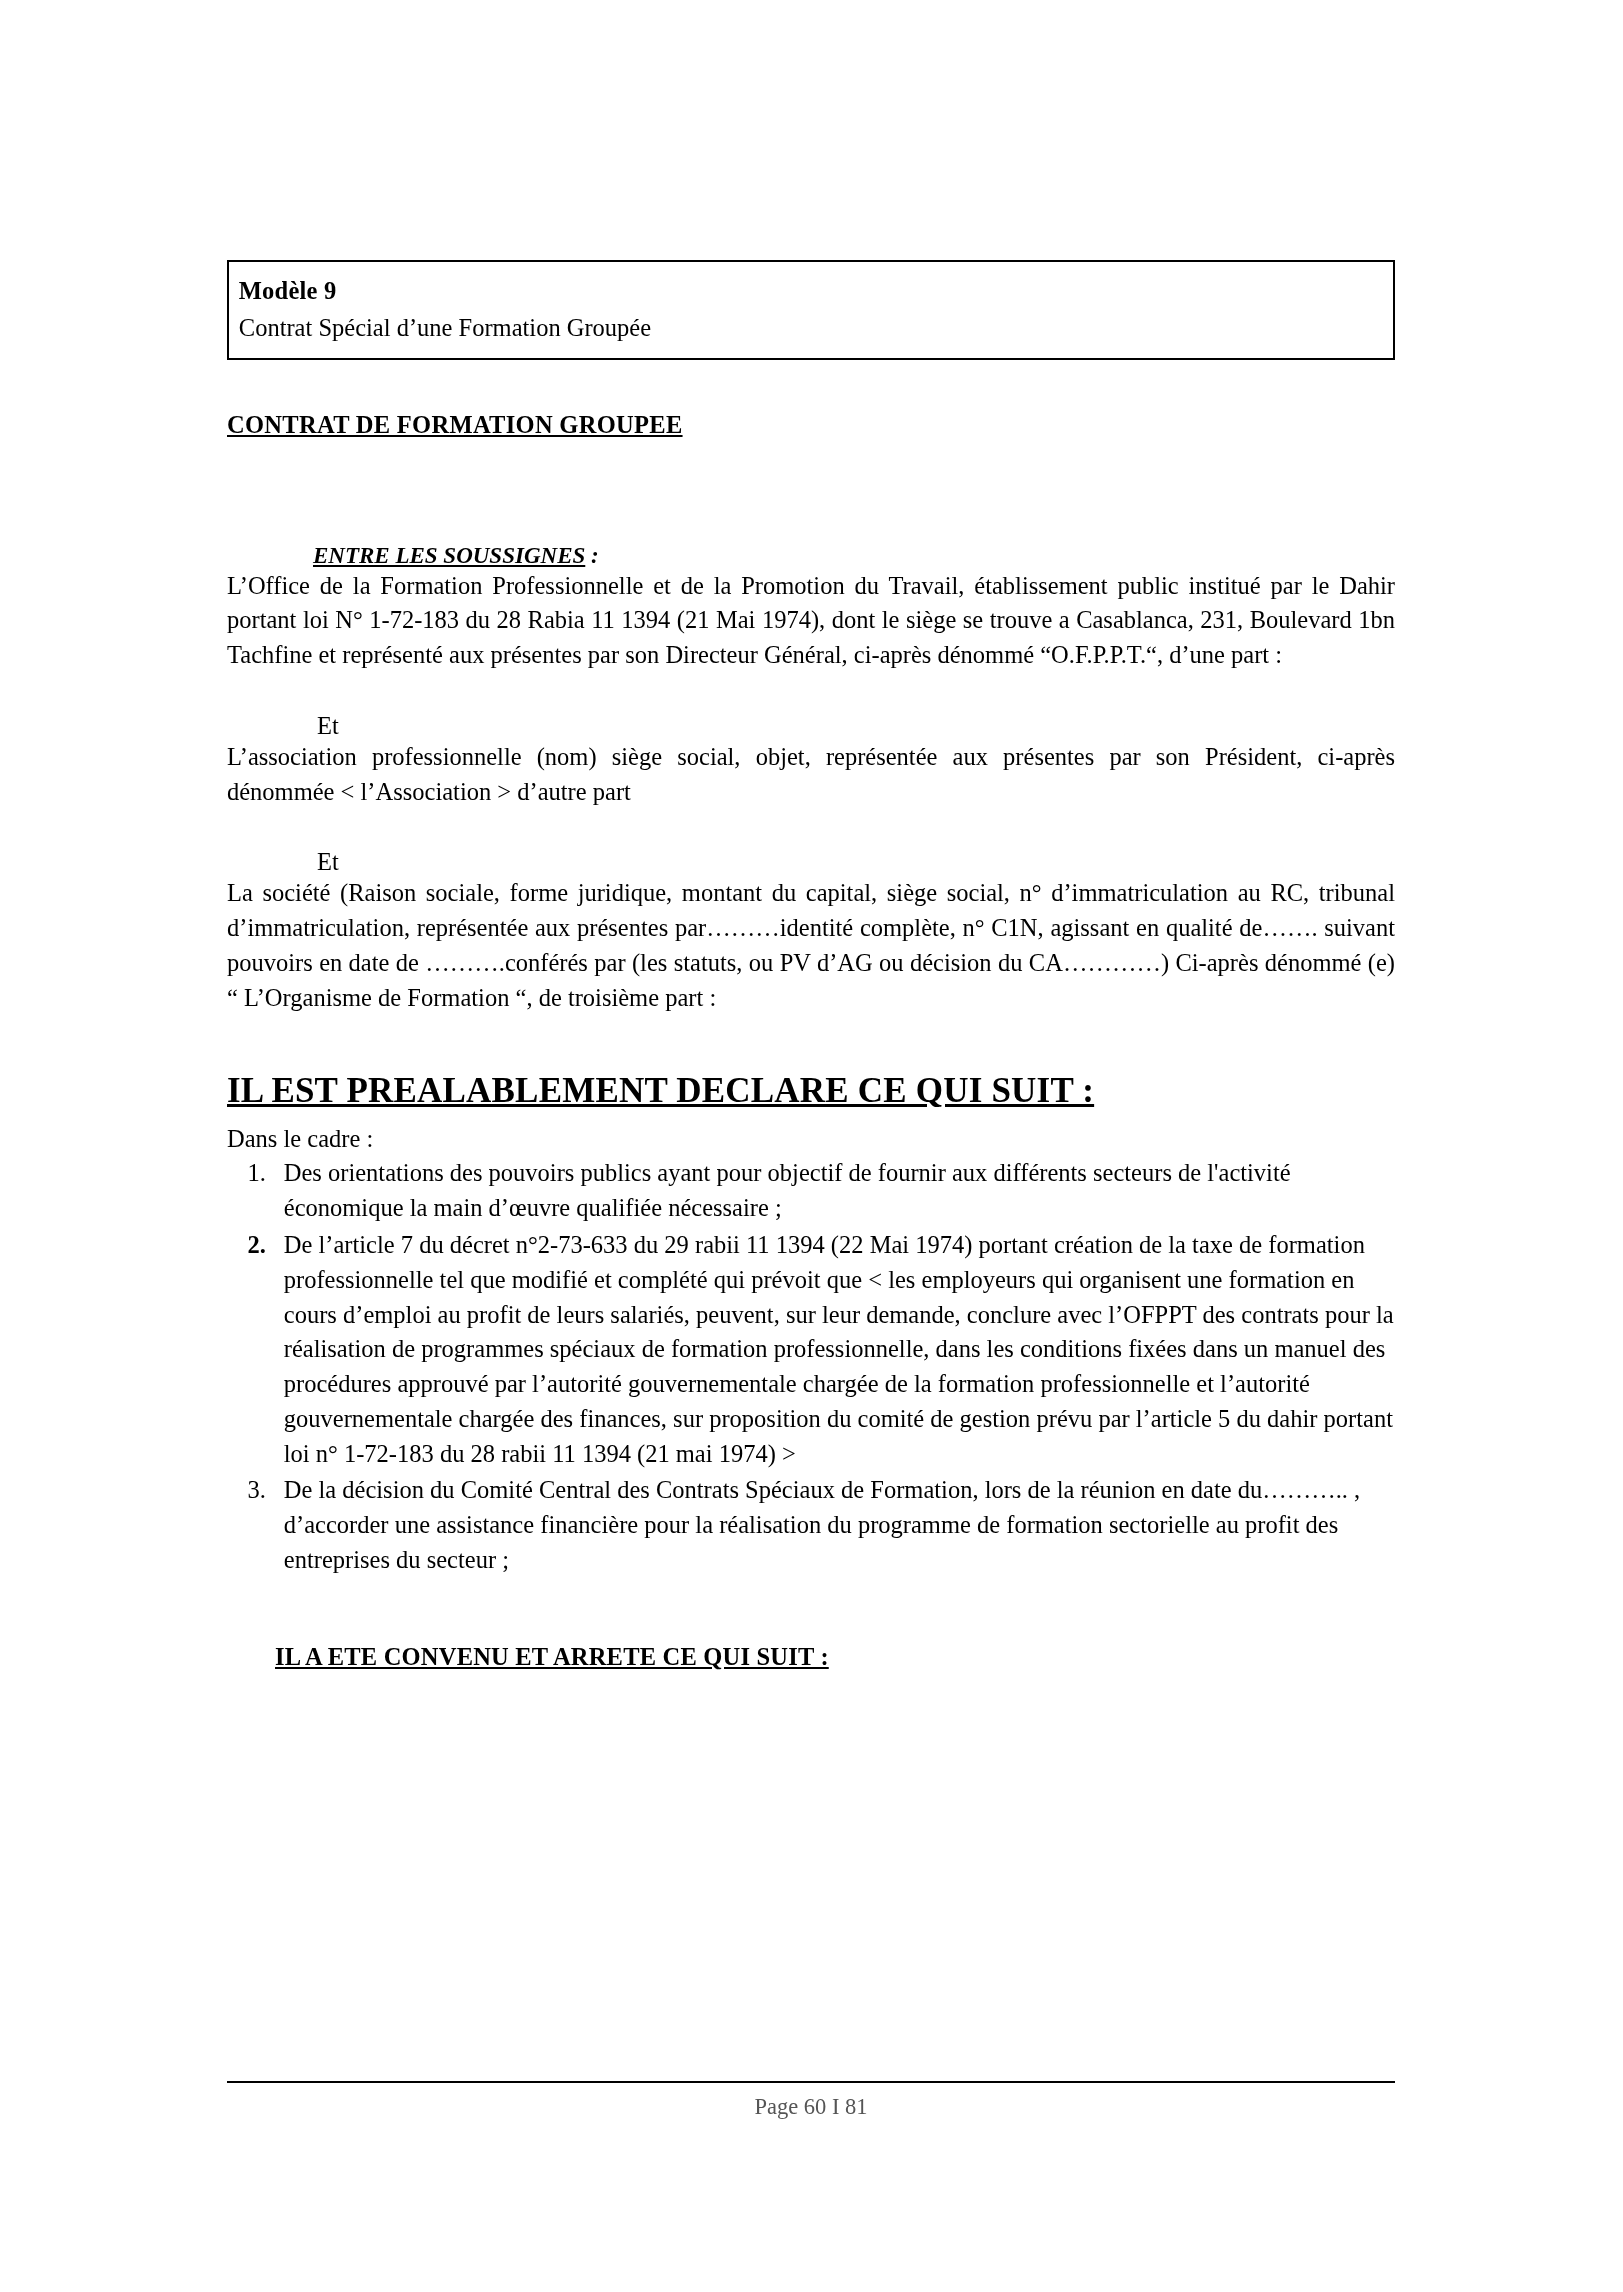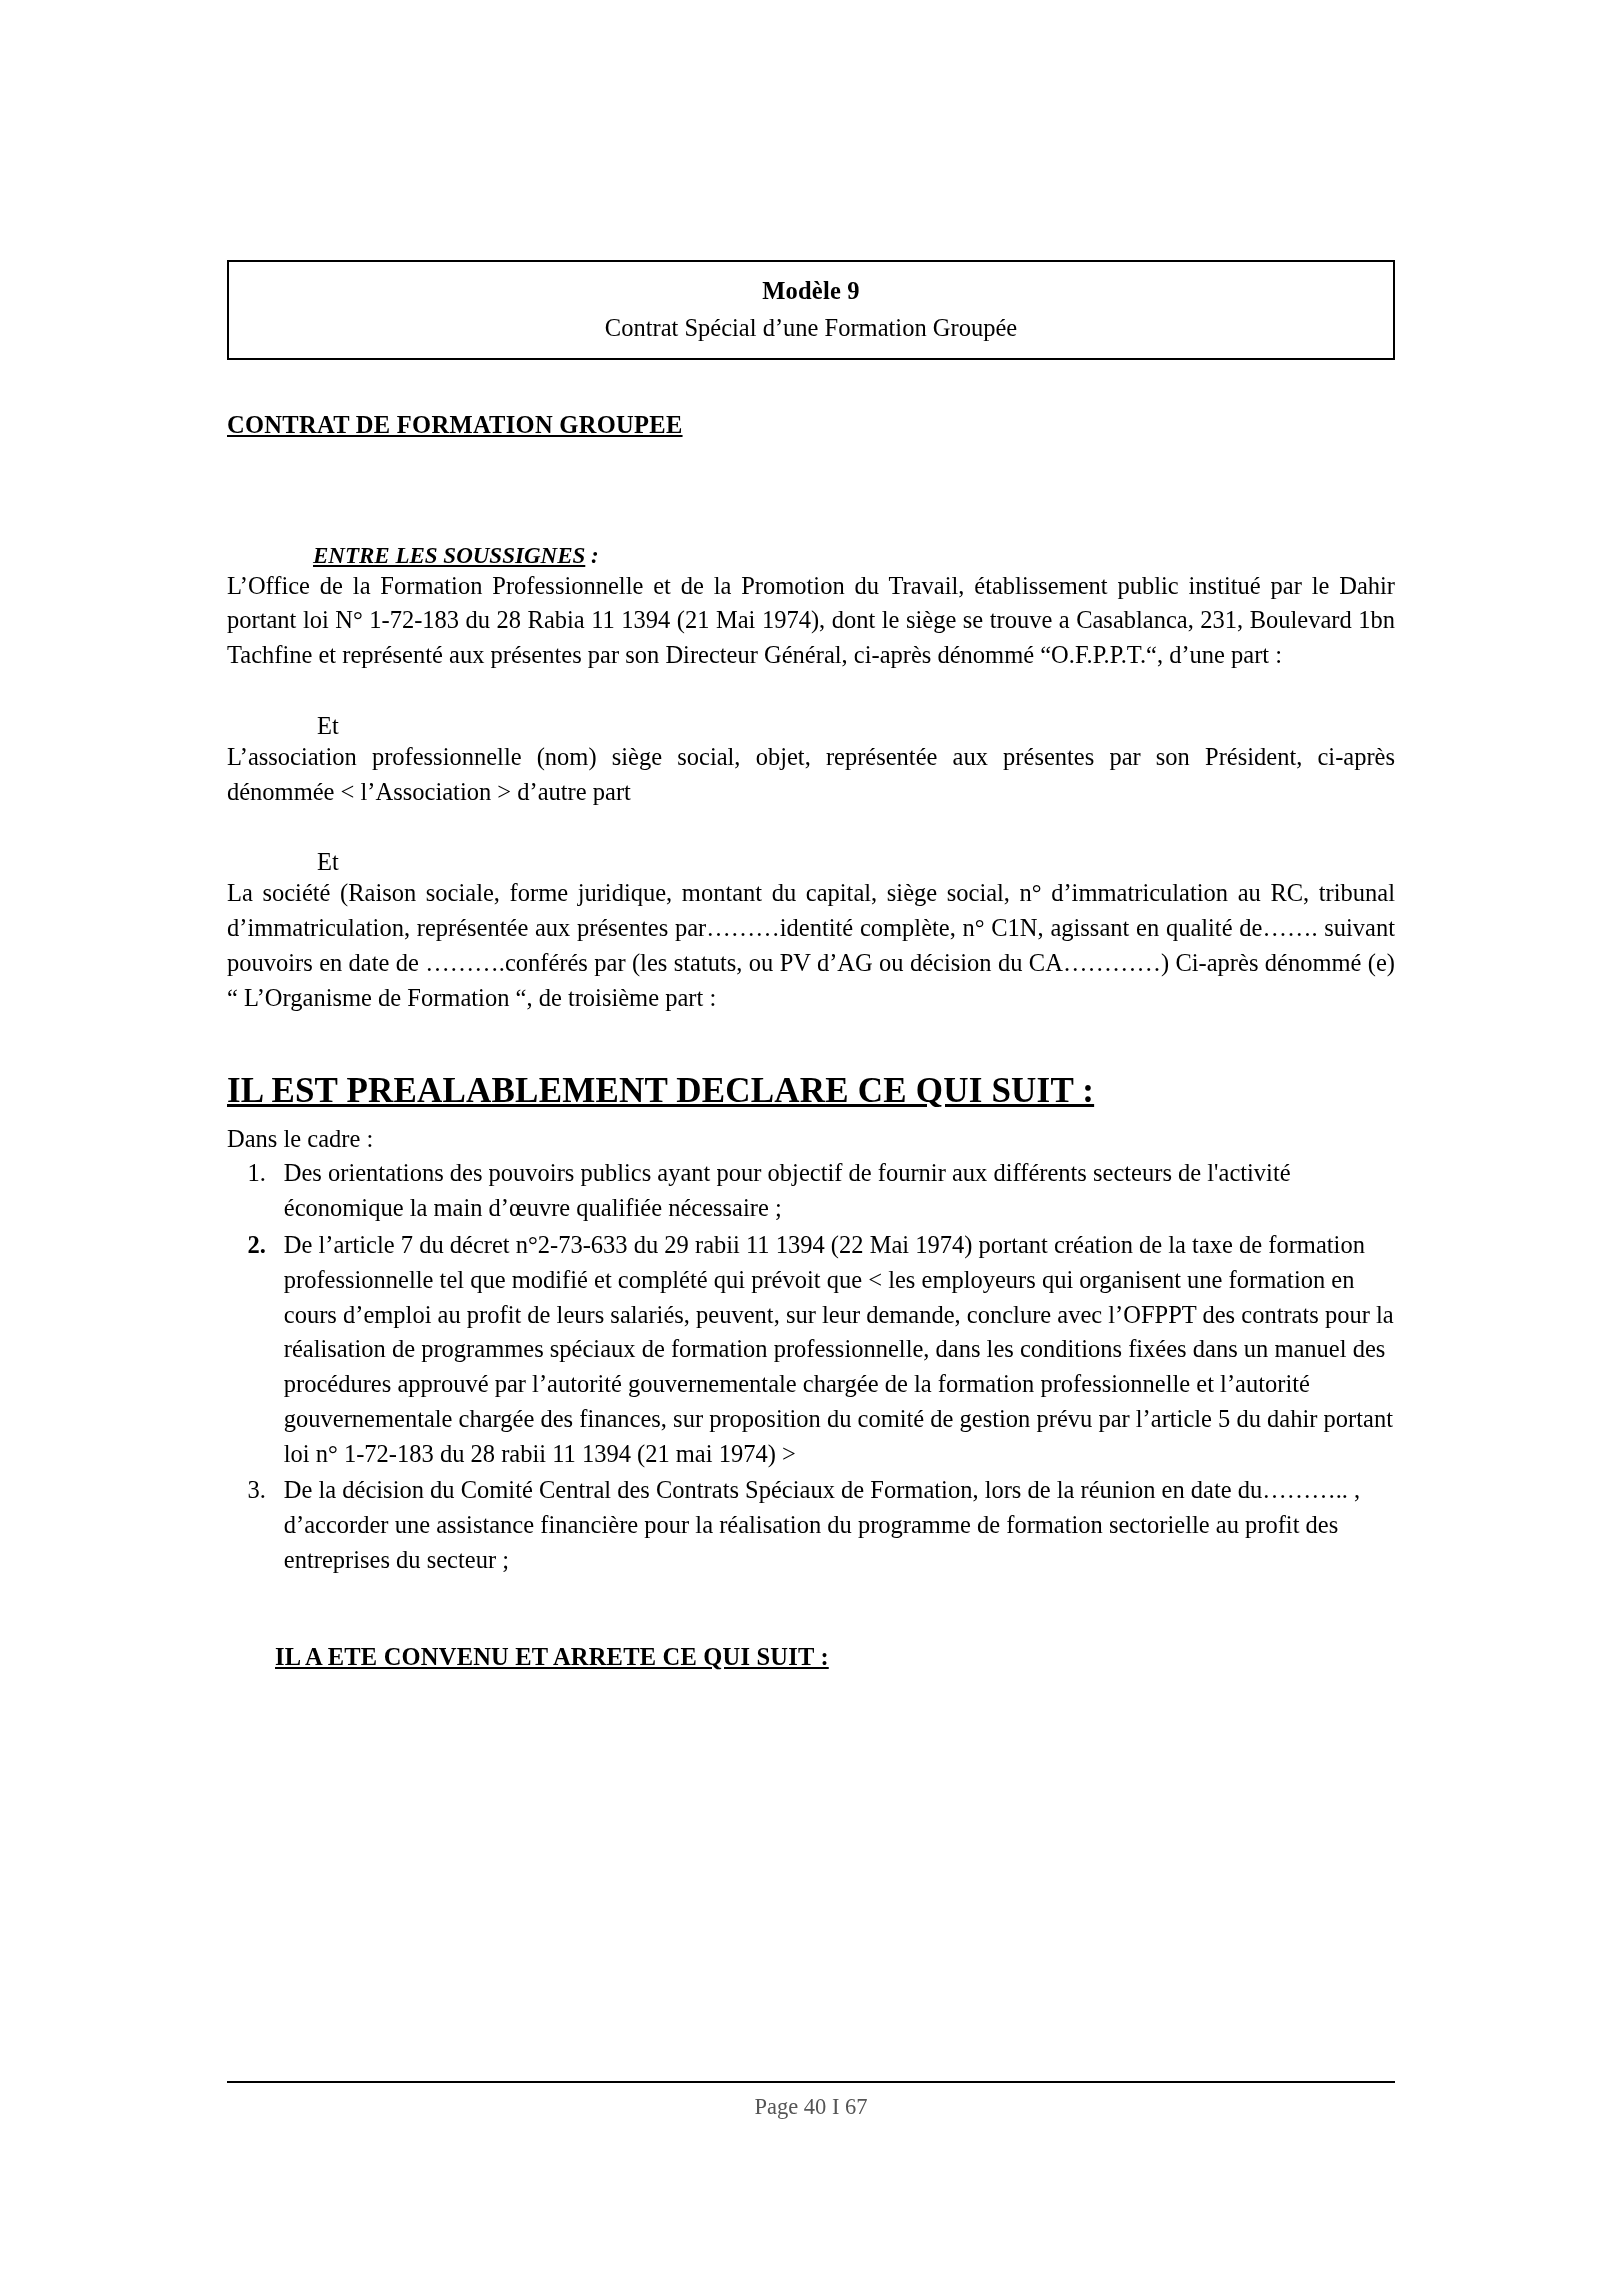--- a/index.html
+++ b/index.html
@@ -23,21 +23,20 @@
   }
   .content {
     position: absolute;
     left: 227px;
     top: 260px;
     width: 1168px;
   }
   .header-box {
     border: 2px solid #000;
     padding: 11.8px 9.8px 13.7px 9.8px;
-    text-align: center;
     line-height: 1.35;
   }
   .header-title {
     font-weight: bold;
     font-size: 24.5px;
     letter-spacing: 0.2px;
   }
   .header-sub {
     font-size: 24.5px;
     margin-top: 3.9px;
@@ -156,16 +155,16 @@
       <li><span class="just">Des orientations des pouvoirs publics ayant pour objectif de fournir aux différents secteurs de l'activité économique la main d’œuvre qualifiée nécessaire ;</span></li>
       <li class="bold-marker"><span class="just">De l’article 7 du décret n°2-73-633 du 29 rabii 11 1394 (22 Mai 1974) portant création de la taxe de formation professionnelle tel que modifié et complété qui prévoit que &lt; les employeurs qui organisent une formation en cours d’emploi au profit de leurs salariés, peuvent, sur leur demande, conclure avec l’OFPPT des contrats pour la réalisation de programmes spéciaux de formation professionnelle, dans les conditions fixées dans un manuel des procédures approuvé par l’autorité gouvernementale chargée de la formation professionnelle et l’autorité gouvernementale chargée des finances, sur proposition du comité de gestion prévu par l’article 5 du dahir portant loi n° 1-72-183 du 28 rabii 11 1394 (21 mai 1974) &gt;</span></li>
       <li><span class="just">De la décision du Comité Central des Contrats Spéciaux de Formation, lors de la réunion en date du……….. , d’accorder une assistance financière pour la réalisation du programme de formation sectorielle au profit des entreprises du secteur ;</span></li>
     </ol>
 
     <div class="convenu">IL A ETE CONVENU ET ARRETE CE QUI SUIT :</div>
 
   </div>
 
   <div class="footer-rule"></div>
-  <div class="footer-text">Page 40 I 67</div>
+  <div class="footer-text">Page 60 I 81</div>
 
 </div>
 
 
 </body></html>

